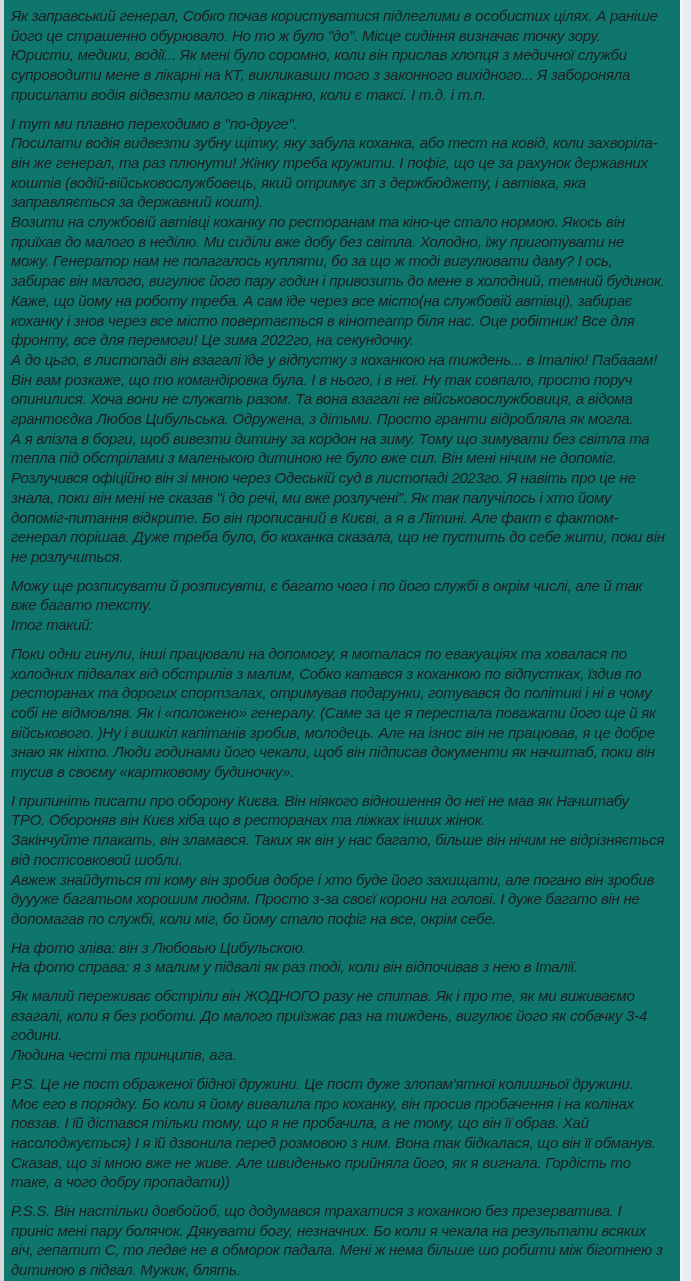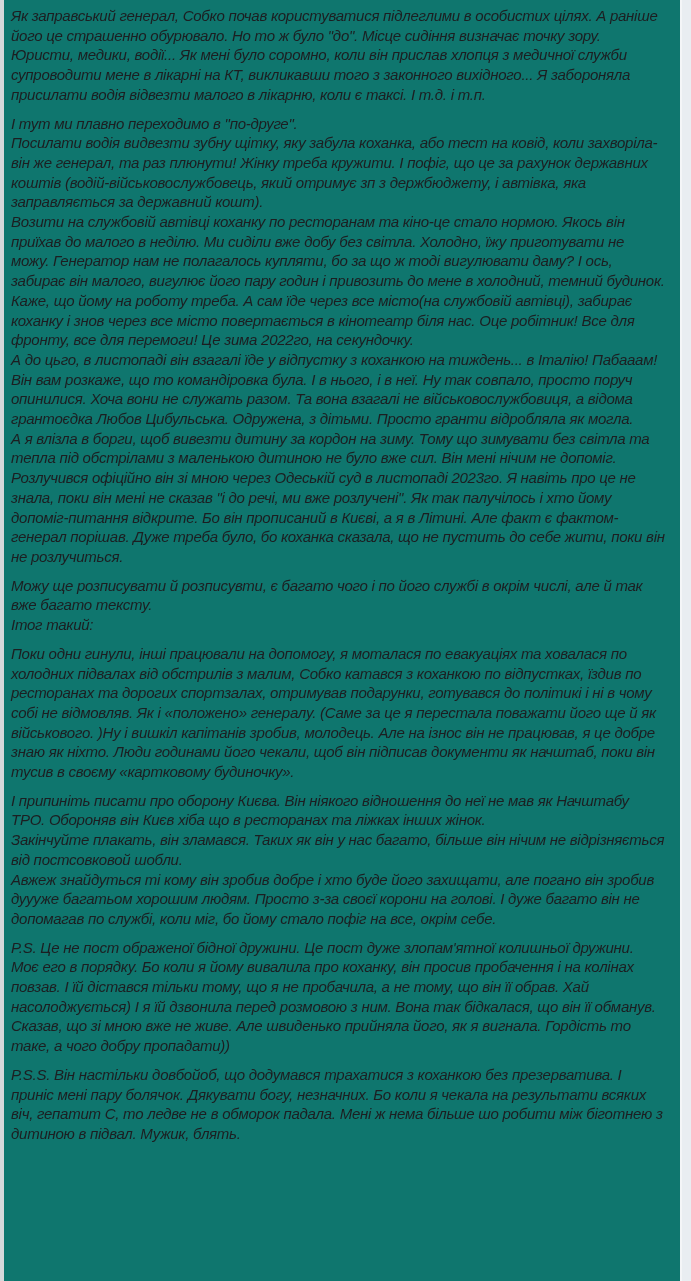--- a/index.html
+++ b/index.html
@@ -60,18 +60,22 @@
 Посилати водія видвезти зубну щітку, яку забула коханка, або тест на ковід, коли захворіла-він же генерал, та раз плюнути! Жінку треба кружити. І пофіг, що це за рахунок державних коштів (водій-військовослужбовець, який отримує зп з держбюджету, і автівка, яка заправляється за державний кошт).
 Возити на службовій автівці коханку по ресторанам та кіно-це стало нормою. Якось він приїхав до малого в неділю. Ми сиділи вже добу без світла. Холодно, їжу приготувати не можу. Генератор нам не полагалось купляти, бо за що ж тоді вигулювати даму? І ось, забирає він малого, вигулює його пару годин і привозить до мене в холодний, темний будинок. Каже, що йому на роботу треба. А сам їде через все місто(на службовій автівці), забирає коханку і знов через все місто повертається в кінотеатр біля нас. Оце робітник! Все для фронту, все для перемоги! Це зима 2022го, на секундочку.
 А до цьго, в листопаді він взагалі їде у відпустку з коханкою на тиждень... в Італію! Пабааам! Він вам розкаже, що то командіровка була. І в нього, і в неї. Ну так совпало, просто поруч опинилися. Хоча вони не служать разом. Та вона взагалі не військовослужбовиця, а відома грантоєдка Любов Цибульська. Одружена, з дітьми. Просто гранти відробляла як могла.
 А я влізла в борги, щоб вивезти дитину за кордон на зиму. Тому що зимувати без світла та тепла під обстрілами з маленькою дитиною не було вже сил. Він мені нічим не допоміг. Розлучився офіційно він зі мною через Одеській суд в листопаді 2023го. Я навіть про це не знала, поки він мені не сказав "і до речі, ми вже розлучені". Як так палучілось і хто йому допоміг-питання відкрите. Бо він прописаний в Києві, а я в Літині. Але факт є фактом-генерал порішав. Дуже треба було, бо коханка сказала, що не пустить до себе жити, поки він не розлучиться.</p>
     <p>Можу ще розписувати й розписувти, є багато чого і по його службі в окрім числі, але й так вже багато тексту.
 Ітог такий:</p>
     <p>Поки одни гинули, інші працювали на допомогу, я моталася по евакуаціях та ховалася по холодних підвалах від обстрилів з малим, Собко катався з коханкою по відпустках, їздив по ресторанах та дорогих спортзалах, отримував подарунки, готувався до політикі і ні в чому собі не відмовляв. Як і «положено» генералу. (Саме за це я перестала поважати його ще й як військового. )Ну і вишкіл капітанів зробив, молодець. Але на ізнос він не працював, я це добре знаю як ніхто. Люди годинами його чекали, щоб він підписав документи як начштаб, поки він тусив в своєму «картковому будиночку».</p>
     <p>І припиніть писати про оборону Києва. Він ніякого відношення до неї не мав як Начштабу ТРО. Обороняв він Києв хіба що в ресторанах та ліжках інших жінок.
 Закінчуйте плакать, він зламався. Таких як він у нас багато, більше він нічим не відрізняється від постсовковой шобли.
 Авжеж знайдуться ті кому він зробив добре і хто буде його захищати, але погано він зробив дуууже багатьом хорошим людям. Просто з-за своєї корони на голові. І дуже багато він не допомагав по службі, коли міг, бо йому стало пофіг на все, окрім себе.</p>
+    <p>На фото зліва: він з Любовью Цибульскою.
+На фото справа: я з малим у підвалі як раз тоді, коли він відпочивав з нею в Італії.</p>
+    <p>Як малий переживає обстріли він ЖОДНОГО разу не спитав. Як і про те, як ми виживаємо взагалі, коли я без роботи. До малого приїзжає раз на тиждень, вигулює його як собачку 3-4 години.
+Людина честі та принципів, ага.</p>
     <p>P.S. Це не пост ображеної бідної дружини. Це пост дуже злопам'ятної колишньої дружини. Моє его в порядку. Бо коли я йому вивалила про коханку, він просив пробачення і на колінах повзав. І їй дістався тільки тому, що я не пробачила, а не тому, що він її обрав. Хай насолоджується) І я їй дзвонила перед розмовою з ним. Вона так бідкалася, що він її обманув. Сказав, що зі мною вже не живе. Але швиденько прийняла його, як я вигнала. Гордість то таке, а чого добру пропадати))</p>
     <p>P.S.S. Він настільки довбойоб, що додумався трахатися з коханкою без презерватива. І приніс мені пару болячок. Дякувати богу, незначних. Бо коли я чекала на результати всяких віч, гепатит С, то ледве не в обморок падала. Мені ж нема більше шо робити між біготнею з дитиною в підвал. Мужик, блять.</p>
   </div>
 
   <div class="edge-right"></div>
 </div>
 
 </body></html>

